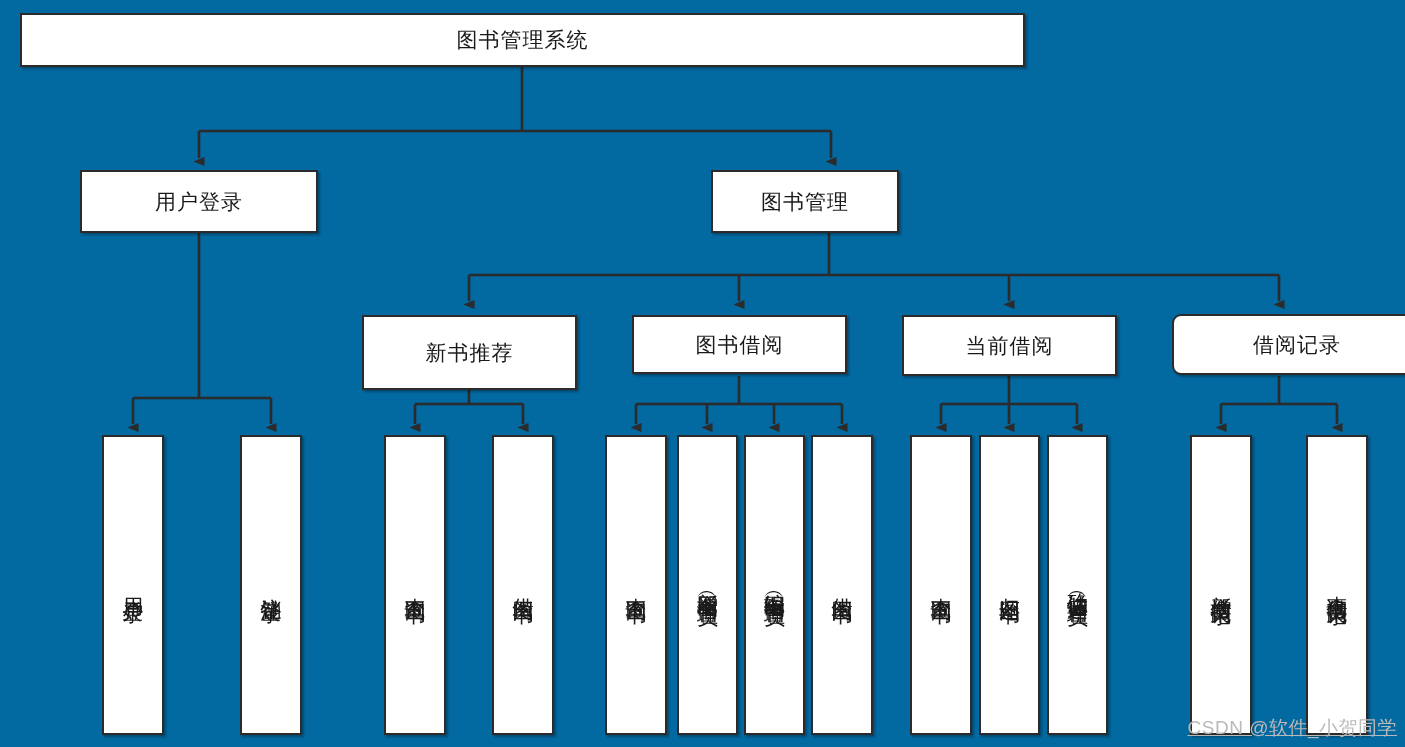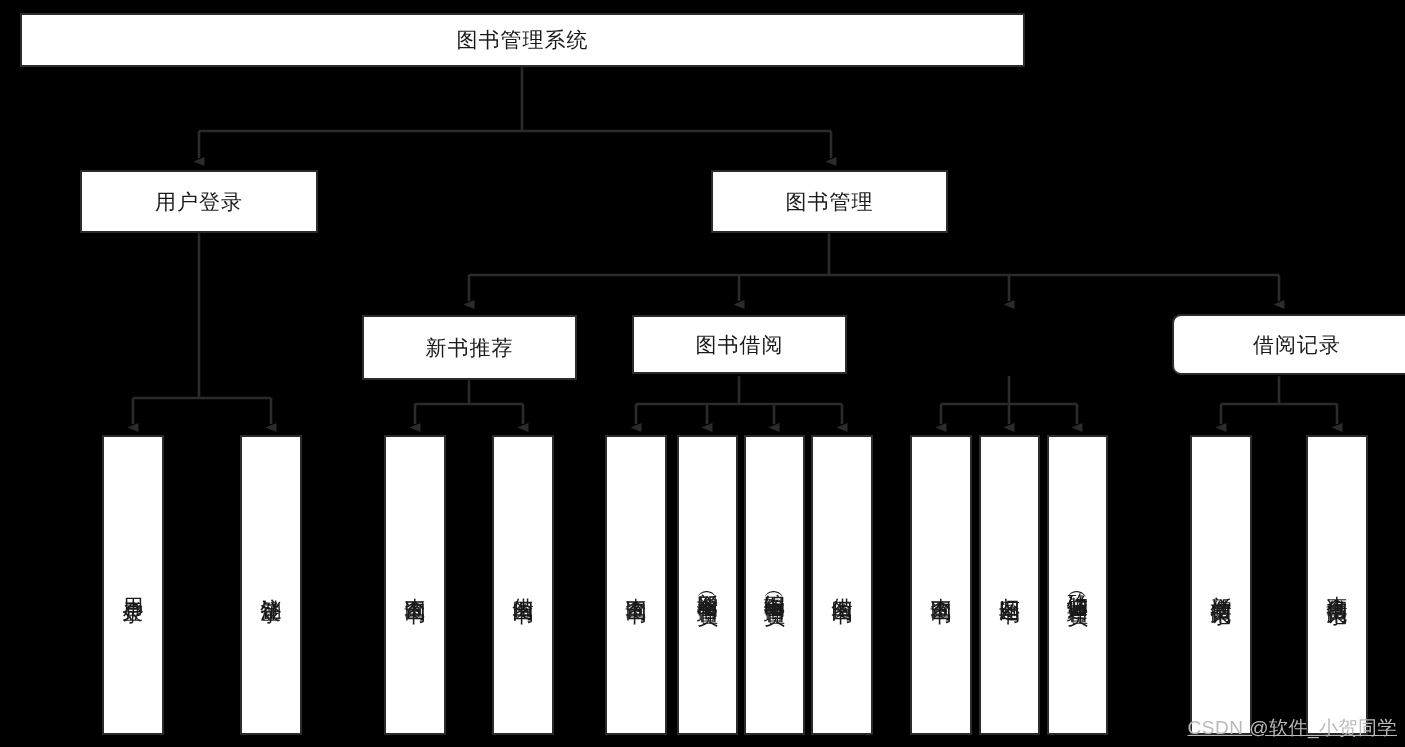--- a/index.html
+++ b/index.html
@@ -7,21 +7,21 @@
     padding: 0;
     background: #ffffff;
   }
   body {
     font-family: "Liberation Sans", "DejaVu Sans", sans-serif;
   }
   #canvas {
     position: relative;
     width: 1405px;
     height: 747px;
-    background: #000000;
+    background: #0369a1;
     overflow: hidden;
   }
   #wires {
     position: absolute;
     left: 0; top: 0;
     width: 1405px;
     height: 747px;
   }
   .node {
     position: absolute;
@@ -120,29 +120,32 @@
     </g>
   </svg>
 
   <div class="node horiz" style="left:20px; top:13px; width:1005px; height:54px;">
     <span>图书管理系统</span>
   </div>
 
   <div class="node horiz" style="left:80px; top:170px; width:238px; height:63px;">
     <span>用户登录</span>
   </div>
-  <div class="node horiz" style="left:711px; top:170px; width:237px; height:63px;">
+  <div class="node horiz" style="left:711px; top:170px; width:188px; height:63px;">
     <span>图书管理</span>
   </div>
 
-  <div class="node horiz" style="left:362px; top:315px; width:215px; height:65px;">
+  <div class="node horiz" style="left:362px; top:315px; width:215px; height:75px;">
     <span>新书推荐</span>
   </div>
   <div class="node horiz" style="left:632px; top:315px; width:215px; height:59px;">
     <span>图书借阅</span>
+  </div>
+  <div class="node horiz" style="left:902px; top:315px; width:215px; height:61px;">
+    <span>当前借阅</span>
   </div>
   <div class="node horiz" style="left:1172px; top:314px; width:250px; height:61px;border-radius:9px;">
     <span>借阅记录</span>
   </div>
 
   <div class="node vert" style="left:102px; top:435px; width:62px; height:300px;">
     <span class="vtext">用户登录</span>
   </div>
   <div class="node vert" style="left:240px; top:435px; width:62px; height:300px;">
     <span class="vtext">注销登录</span>

